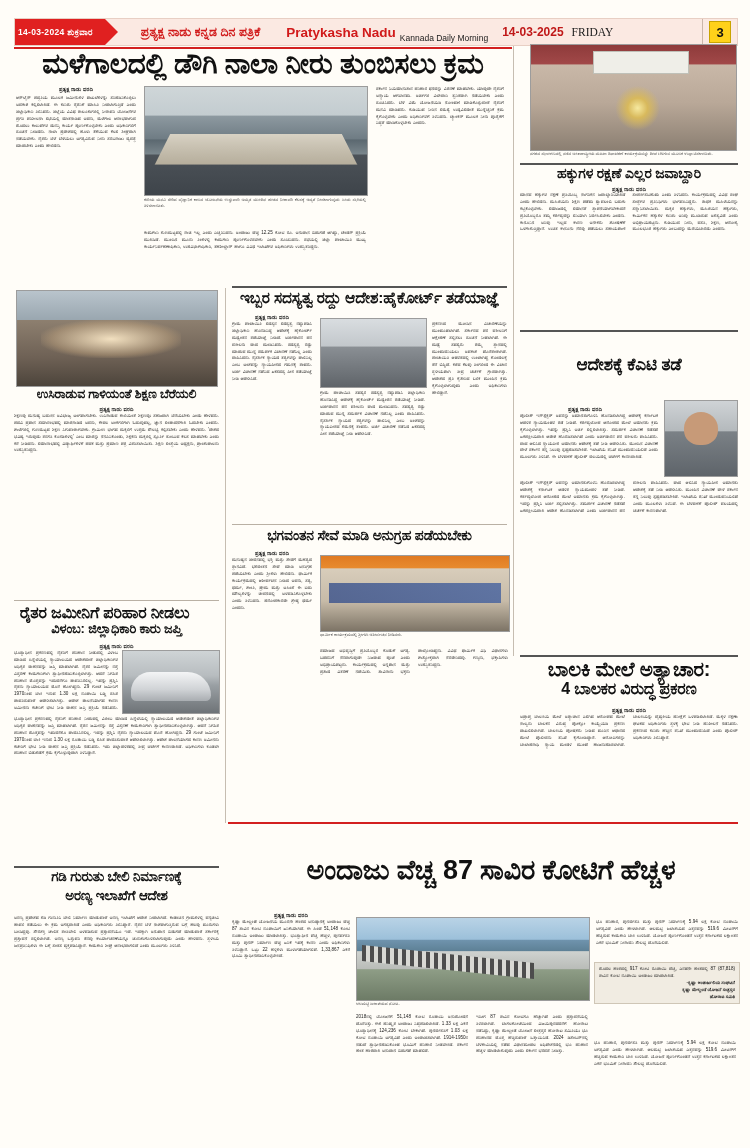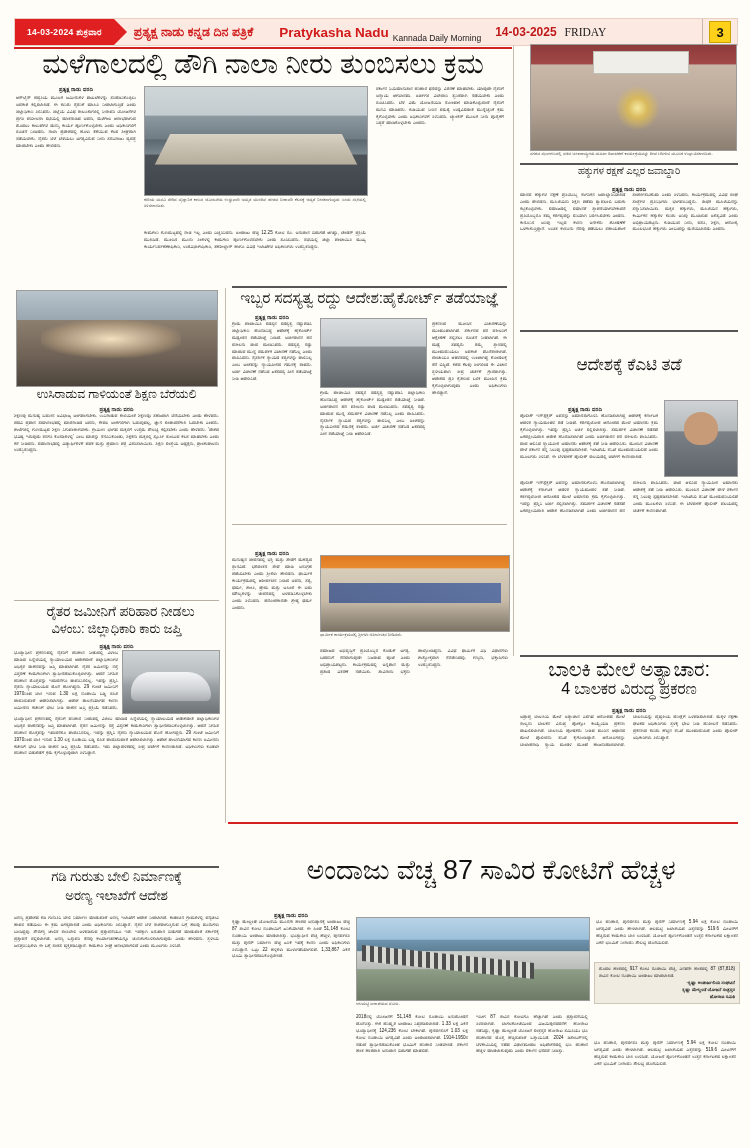--- a/index.html
+++ b/index.html
@@ -20,34 +20,34 @@
   .masthead{
     position:absolute;left:14px;top:18px;width:722px;height:26px;
     background:#fbe9e2;
     border:1px solid #e8cfc4;
     display:flex;align-items:stretch;
   }
   .mh-date-flag{
     background:#e02020;color:#fff;
     font-size:8.5px;font-weight:bold;
     display:flex;align-items:center;justify-content:center;
-    padding:0 12px 0 12px;
+    padding:0 12px 0 3px;
     position:relative;
     letter-spacing:.3px;
     white-space:nowrap;
   }
   .mh-date-flag:after{
     content:"";position:absolute;right:-13px;top:0;
     border-top:13px solid transparent;
     border-bottom:13px solid transparent;
     border-left:13px solid #e02020;
   }
   .mh-kan{
     color:#d11a1a;font-size:12.5px;font-weight:bold;
-    display:flex;align-items:center;margin-left:20px;
+    display:flex;align-items:center;margin-left:36px;
     white-space:nowrap;
   }
   .mh-title{
     color:#d11a1a;font-size:13.5px;font-weight:bold;
     display:flex;align-items:center;margin-left:26px;white-space:nowrap;
   }
   .mh-sub{
     color:#1a1a1a;font-size:8.5px;
     display:flex;align-items:flex-end;margin-left:4px;padding-bottom:2px;white-space:nowrap;
   }
@@ -69,21 +69,21 @@
     background:#ffd11a;color:#111;font-weight:bold;font-size:13px;
     width:20px;height:20px;display:flex;align-items:center;justify-content:center;
     border:1px solid #c9a400;
   }
 
   .rule-red{position:absolute;background:#d32020;}
 
   
   .kn{font-family:"Liberation Sans", sans-serif;}
   .hl{
-    font-weight:normal;color:#111;
+    font-weight:bold;color:#111;
     line-height:1.08;letter-spacing:-.2px;
     text-align:center;
   }
   .byline{
     font-size:5.4px;font-weight:bold;color:#222;text-align:center;
     margin:2px 0 2px 0;letter-spacing:.1px;
   }
   .body{
     font-size:4.6px;color:#222;text-align:justify;line-height:1.5;
     word-spacing:.5px;
@@ -190,32 +190,32 @@
   <div class="body kn" style="position:absolute;left:144px;top:230px;width:222px;">ಕಾಮಗಾರಿ ಗುಣಮಟ್ಟದಲ್ಲಿ ರಾಜಿ ಇಲ್ಲ ಎಂದು ಎಚ್ಚರಿಸಿದರು. ಅಂದಾಜು ವೆಚ್ಚ 12.25 ಕೋಟಿ ರೂ. ಅನುದಾನ ಬಿಡುಗಡೆ ಆಗಿದ್ದು, ಟೆಂಡರ್ ಪ್ರಕ್ರಿಯೆ ಮುಗಿದಿದೆ. ಮುಂದಿನ ಮೂರು ತಿಂಗಳಲ್ಲಿ ಕಾಮಗಾರಿ ಪೂರ್ಣಗೊಳಿಸಬೇಕು ಎಂದು ಸೂಚಿಸಿದರು. ಸಭೆಯಲ್ಲಿ ಜಿಲ್ಲಾ ಪಂಚಾಯಿತಿ ಮುಖ್ಯ ಕಾರ್ಯನಿರ್ವಹಣಾಧಿಕಾರಿ, ಉಪವಿಭಾಗಾಧಿಕಾರಿ, ತಹಶೀಲ್ದಾರ್ ಹಾಗೂ ವಿವಿಧ ಇಲಾಖೆಗಳ ಅಧಿಕಾರಿಗಳು ಉಪಸ್ಥಿತರಿದ್ದರು.</div>
 
   <div class="body kn" style="position:absolute;left:376px;top:86px;width:128px;">ಸರ್ಕಾರ ನಿಯಮಾನುಸಾರ ಪರಿಹಾರ ಧನವನ್ನು ವಿತರಣೆ ಮಾಡಬೇಕು. ಯಾವುದೇ ರೈತರಿಗೆ ಅನ್ಯಾಯ ಆಗಬಾರದು. ಅರ್ಜಿಗಳ ವಿಲೇವಾರಿ ತ್ವರಿತವಾಗಿ ನಡೆಯಬೇಕು ಎಂದು ಸೂಚಿಸಿದರು. ಬೆಳೆ ವಿಮೆ ಯೋಜನೆಯಡಿ ನೋಂದಣಿ ಮಾಡಿಕೊಳ್ಳುವಂತೆ ರೈತರಿಗೆ ಮನವಿ ಮಾಡಿದರು. ಕುಡಿಯುವ ನೀರಿನ ಸಮಸ್ಯೆ ಉದ್ಭವಿಸದಂತೆ ಮುನ್ನೆಚ್ಚರಿಕೆ ಕ್ರಮ ಕೈಗೊಳ್ಳಬೇಕು ಎಂದು ಅಧಿಕಾರಿಗಳಿಗೆ ತಿಳಿಸಿದರು. ಟ್ಯಾಂಕರ್ ಮೂಲಕ ನೀರು ಪೂರೈಕೆಗೆ ಸಿದ್ಧತೆ ಮಾಡಿಕೊಳ್ಳಬೇಕು ಎಂದರು.</div>
 
   <div style="position:absolute;left:513px;top:46px;width:1px;height:610px;background:#c6bdb1;"></div>
 
   <div class="photo ph-lamp" style="position:absolute;left:530px;top:44px;width:205px;height:105px;"></div>
   <div class="cap kn" style="position:absolute;left:530px;top:151px;width:205px;">ನಗರದ ಸಭಾಂಗಣದಲ್ಲಿ ನಡೆದ ಅಂತಾರಾಷ್ಟ್ರೀಯ ಮಹಿಳಾ ದಿನಾಚರಣೆ ಕಾರ್ಯಕ್ರಮವನ್ನು ದೀಪ ಬೆಳಗುವ ಮೂಲಕ ಉದ್ಘಾಟಿಸಲಾಯಿತು.</div>
 
   <div class="hr2" style="position:absolute;left:520px;top:163px;width:218px;"></div>
-  <div class="hl kn" style="position:absolute;left:520px;top:166px;width:218px;font-size:10px;">ಹಕ್ಕುಗಳ ರಕ್ಷಣೆ ಎಲ್ಲರ ಜವಾಬ್ದಾರಿ</div>
+  <div class="hl kn" style="position:absolute;left:520px;top:166px;width:218px;font-size:14px;">ಹಕ್ಕುಗಳ ರಕ್ಷಣೆ ಎಲ್ಲರ ಜವಾಬ್ದಾರಿ</div>
   <div class="byline kn" style="position:absolute;left:520px;top:184px;width:218px;">ಪ್ರತ್ಯಕ್ಷ ನಾಡು ವರದಿ</div>
   <div class="body kn" style="position:absolute;left:520px;top:192px;width:218px;column-count:2;column-gap:7px;">ಮಾನವ ಹಕ್ಕುಗಳ ರಕ್ಷಣೆ ಪ್ರತಿಯೊಬ್ಬ ನಾಗರಿಕನ ಜವಾಬ್ದಾರಿಯಾಗಿದೆ ಎಂದು ಹೇಳಿದರು. ಮಹಿಳೆಯರು ಶಿಕ್ಷಣ ಪಡೆದು ಸ್ವಾವಲಂಬಿ ಬದುಕು ಕಟ್ಟಿಕೊಳ್ಳಬೇಕು. ಸಮಾಜದಲ್ಲಿ ಸಮಾನತೆ ಸ್ಥಾಪನೆಯಾಗಬೇಕಾದರೆ ಪ್ರತಿಯೊಬ್ಬರೂ ತಮ್ಮ ಕರ್ತವ್ಯವನ್ನು ಸರಿಯಾಗಿ ನಿರ್ವಹಿಸಬೇಕು ಎಂದರು. ಕಾನೂನಿನ ಅರಿವು ಇಲ್ಲದ ಕಾರಣ ಅನೇಕರು ಶೋಷಣೆಗೆ ಒಳಗಾಗುತ್ತಿದ್ದಾರೆ. ಉಚಿತ ಕಾನೂನು ನೆರವು ಪಡೆಯಲು ಸಹಾಯವಾಣಿ ಸಂಪರ್ಕಿಸಬಹುದು ಎಂದು ತಿಳಿಸಿದರು. ಕಾರ್ಯಕ್ರಮದಲ್ಲಿ ವಿವಿಧ ಸಂಘ ಸಂಸ್ಥೆಗಳ ಪ್ರತಿನಿಧಿಗಳು ಭಾಗವಹಿಸಿದ್ದರು. ಸಾಧಕ ಮಹಿಳೆಯರನ್ನು ಸನ್ಮಾನಿಸಲಾಯಿತು. ಮಕ್ಕಳ ಹಕ್ಕುಗಳು, ಮಹಿಳೆಯರ ಹಕ್ಕುಗಳು, ಕಾರ್ಮಿಕರ ಹಕ್ಕುಗಳ ಕುರಿತು ಅರಿವು ಮೂಡಿಸುವ ಅಗತ್ಯವಿದೆ ಎಂದು ಅಭಿಪ್ರಾಯಪಟ್ಟರು. ಕುಡಿಯುವ ನೀರು, ವಸತಿ, ಶಿಕ್ಷಣ, ಆರೋಗ್ಯ ಮೂಲಭೂತ ಹಕ್ಕುಗಳು ಎಂಬುದನ್ನು ಮರೆಯಬಾರದು ಎಂದರು.</div>
 
   <div class="photo ph-group" style="position:absolute;left:16px;top:290px;width:200px;height:95px;"></div>
 
   <div class="hl kn" style="position:absolute;left:14px;top:388px;width:205px;font-size:12.5px;">ಉಸಿರಾಡುವ ಗಾಳಿಯಂತೆ ಶಿಕ್ಷಣ ಬೆರೆಯಲಿ</div>
   <div class="byline kn" style="position:absolute;left:14px;top:404px;width:205px;">ಪ್ರತ್ಯಕ್ಷ ನಾಡು ವರದಿ</div>
   <div class="body kn" style="position:absolute;left:14px;top:413px;width:205px;">ಶಿಕ್ಷಣವು ಮನುಷ್ಯ ಬದುಕಿನ ಅವಿಭಾಜ್ಯ ಅಂಗವಾಗಬೇಕು. ಉಸಿರಾಡುವ ಗಾಳಿಯಂತೆ ಶಿಕ್ಷಣವೂ ಸಹಜವಾಗಿ ಬೆರೆಯಬೇಕು ಎಂದು ಹೇಳಿದರು. ಪದವಿ ಪ್ರದಾನ ಸಮಾರಂಭದಲ್ಲಿ ಮಾತನಾಡಿದ ಅವರು, ಕೇವಲ ಅಂಕಗಳಿಗಾಗಿ ಓದುವುದಲ್ಲ, ಜ್ಞಾನ ಸಂಪಾದನೆಗಾಗಿ ಓದಬೇಕು ಎಂದರು. ಶಾಲೆಗಳಲ್ಲಿ ಗುಣಮಟ್ಟದ ಶಿಕ್ಷಣ ಸಿಗುವಂತಾಗಬೇಕು. ಗ್ರಾಮೀಣ ಭಾಗದ ಮಕ್ಕಳಿಗೆ ಉತ್ತಮ ಸೌಲಭ್ಯ ಕಲ್ಪಿಸಬೇಕು ಎಂದು ಹೇಳಿದರು. 'ದೇಶದ ಭವಿಷ್ಯ ಇರುವುದು ತರಗತಿ ಕೊಠಡಿಗಳಲ್ಲಿ' ಎಂಬ ಮಾತನ್ನು ನೆನಪಿಸಿಕೊಂಡು, ಶಿಕ್ಷಕರು ಮಕ್ಕಳಲ್ಲಿ ಸ್ಫೂರ್ತಿ ತುಂಬುವ ಕೆಲಸ ಮಾಡಬೇಕು ಎಂದು ಕರೆ ನೀಡಿದರು. ಸಮಾರಂಭದಲ್ಲಿ ವಿದ್ಯಾರ್ಥಿಗಳಿಗೆ ಪದಕ ಮತ್ತು ಪ್ರಮಾಣ ಪತ್ರ ವಿತರಿಸಲಾಯಿತು. ಶಿಕ್ಷಣ ಸಂಸ್ಥೆಯ ಅಧ್ಯಕ್ಷರು, ಪ್ರಾಂಶುಪಾಲರು ಉಪಸ್ಥಿತರಿದ್ದರು.</div>
 
   <div class="hr" style="position:absolute;left:14px;top:600px;width:205px;"></div>
-  <div class="hl kn" style="position:absolute;left:18px;top:604px;width:205px;font-size:14px;">ರೈತರ ಜಮೀನಿಗೆ ಪರಿಹಾರ ನೀಡಲು</div>
+  <div class="hl kn" style="position:absolute;left:2px;top:604px;width:205px;font-size:16px;">ರೈತರ ಜಮೀನಿಗೆ ಪರಿಹಾರ ನೀಡಲು</div>
   <div class="hl kn" style="position:absolute;left:14px;top:622px;width:205px;font-size:13px;">ವಿಳಂಬ: ಜಿಲ್ಲಾಧಿಕಾರಿ ಕಾರು ಜಪ್ತಿ</div>
   <div class="byline kn" style="position:absolute;left:14px;top:641px;width:205px;">ಪ್ರತ್ಯಕ್ಷ ನಾಡು ವರದಿ</div>
 
   <div class="photo ph-car" style="position:absolute;left:122px;top:650px;width:96px;height:62px;"></div>
   <div class="body kn" style="position:absolute;left:14px;top:650px;width:104px;height:62px;overflow:hidden;">
     <span>ಭೂಸ್ವಾಧೀನ ಪ್ರಕರಣದಲ್ಲಿ ರೈತರಿಗೆ ಪರಿಹಾರ ನೀಡುವಲ್ಲಿ ವಿಳಂಬ ಮಾಡಿದ ಹಿನ್ನೆಲೆಯಲ್ಲಿ ನ್ಯಾಯಾಲಯದ ಆದೇಶದಂತೆ ಜಿಲ್ಲಾಧಿಕಾರಿಗಳ ಅಧಿಕೃತ ವಾಹನವನ್ನು ಜಪ್ತಿ ಮಾಡಲಾಗಿದೆ. ರೈತರ ಜಮೀನನ್ನು ರಸ್ತೆ ವಿಸ್ತರಣೆ ಕಾಮಗಾರಿಗಾಗಿ ಸ್ವಾಧೀನಪಡಿಸಿಕೊಳ್ಳಲಾಗಿತ್ತು. ಆದರೆ ನಿಗದಿತ ಪರಿಹಾರ ಮೊತ್ತವನ್ನು ಇದುವರೆಗೂ ಪಾವತಿಸಿರಲಿಲ್ಲ. ಇದನ್ನು ಪ್ರಶ್ನಿಸಿ ರೈತರು ನ್ಯಾಯಾಲಯದ ಮೊರೆ ಹೋಗಿದ್ದರು. 29 ಗುಂಟೆ ಜಮೀನಿಗೆ 1970ರಿಂದ ಬಾಕಿ ಇರುವ 1.30 ಲಕ್ಷ ರೂಪಾಯಿ ಬಡ್ಡಿ ಸಹಿತ ಪಾವತಿಸುವಂತೆ ಆದೇಶಿಸಲಾಗಿತ್ತು. ಆದೇಶ ಪಾಲನೆಯಾಗದ ಕಾರಣ ಅಮೀನರು ಕಚೇರಿಗೆ ಭೇಟಿ ನೀಡಿ ವಾಹನ ಜಪ್ತಿ ಪ್ರಕ್ರಿಯೆ ನಡೆಸಿದರು. ಇದು ಜಿಲ್ಲಾಡಳಿತದಲ್ಲಿ ತೀವ್ರ ಚರ್ಚೆಗೆ ಕಾರಣವಾಗಿದೆ. ಅಧಿಕಾರಿಗಳು ಕೂಡಲೇ ಪರಿಹಾರ ಬಿಡುಗಡೆಗೆ ಕ್ರಮ ಕೈಗೊಳ್ಳುವುದಾಗಿ ತಿಳಿಸಿದ್ದಾರೆ.</span>
   </div>
   <div class="body kn" style="position:absolute;left:14px;top:716px;width:205px;height:140px;overflow:hidden;">ಭೂಸ್ವಾಧೀನ ಪ್ರಕರಣದಲ್ಲಿ ರೈತರಿಗೆ ಪರಿಹಾರ ನೀಡುವಲ್ಲಿ ವಿಳಂಬ ಮಾಡಿದ ಹಿನ್ನೆಲೆಯಲ್ಲಿ ನ್ಯಾಯಾಲಯದ ಆದೇಶದಂತೆ ಜಿಲ್ಲಾಧಿಕಾರಿಗಳ ಅಧಿಕೃತ ವಾಹನವನ್ನು ಜಪ್ತಿ ಮಾಡಲಾಗಿದೆ. ರೈತರ ಜಮೀನನ್ನು ರಸ್ತೆ ವಿಸ್ತರಣೆ ಕಾಮಗಾರಿಗಾಗಿ ಸ್ವಾಧೀನಪಡಿಸಿಕೊಳ್ಳಲಾಗಿತ್ತು. ಆದರೆ ನಿಗದಿತ ಪರಿಹಾರ ಮೊತ್ತವನ್ನು ಇದುವರೆಗೂ ಪಾವತಿಸಿರಲಿಲ್ಲ. ಇದನ್ನು ಪ್ರಶ್ನಿಸಿ ರೈತರು ನ್ಯಾಯಾಲಯದ ಮೊರೆ ಹೋಗಿದ್ದರು. 29 ಗುಂಟೆ ಜಮೀನಿಗೆ 1970ರಿಂದ ಬಾಕಿ ಇರುವ 1.30 ಲಕ್ಷ ರೂಪಾಯಿ ಬಡ್ಡಿ ಸಹಿತ ಪಾವತಿಸುವಂತೆ ಆದೇಶಿಸಲಾಗಿತ್ತು. ಆದೇಶ ಪಾಲನೆಯಾಗದ ಕಾರಣ ಅಮೀನರು ಕಚೇರಿಗೆ ಭೇಟಿ ನೀಡಿ ವಾಹನ ಜಪ್ತಿ ಪ್ರಕ್ರಿಯೆ ನಡೆಸಿದರು. ಇದು ಜಿಲ್ಲಾಡಳಿತದಲ್ಲಿ ತೀವ್ರ ಚರ್ಚೆಗೆ ಕಾರಣವಾಗಿದೆ. ಅಧಿಕಾರಿಗಳು ಕೂಡಲೇ ಪರಿಹಾರ ಬಿಡುಗಡೆಗೆ ಕ್ರಮ ಕೈಗೊಳ್ಳುವುದಾಗಿ ತಿಳಿಸಿದ್ದಾರೆ.</div>
 
   <div class="hr2" style="position:absolute;left:14px;top:866px;width:205px;"></div>
@@ -231,20 +231,21 @@
 
   <div class="body kn" style="position:absolute;left:232px;top:321px;width:80px;">ಗ್ರಾಮ ಪಂಚಾಯಿತಿ ಸದಸ್ಯರ ಸದಸ್ಯತ್ವ ರದ್ದುಪಡಿಸಿ ಜಿಲ್ಲಾಧಿಕಾರಿ ಹೊರಡಿಸಿದ್ದ ಆದೇಶಕ್ಕೆ ಹೈಕೋರ್ಟ್ ಮಧ್ಯಂತರ ತಡೆಯಾಜ್ಞೆ ನೀಡಿದೆ. ಅರ್ಜಿದಾರರ ಪರ ವಕೀಲರು ವಾದ ಮಂಡಿಸಿದರು. ಸದಸ್ಯತ್ವ ರದ್ದು ಮಾಡುವ ಮುನ್ನ ಸಮರ್ಪಕ ವಿಚಾರಣೆ ನಡೆಸಿಲ್ಲ ಎಂದು ವಾದಿಸಿದರು. ನೈಸರ್ಗಿಕ ನ್ಯಾಯದ ತತ್ವಗಳನ್ನು ಪಾಲಿಸಿಲ್ಲ ಎಂಬ ಅಂಶವನ್ನು ನ್ಯಾಯಪೀಠದ ಗಮನಕ್ಕೆ ತಂದರು. ಅರ್ಜಿ ವಿಚಾರಣೆ ನಡೆಸಿದ ಏಕಸದಸ್ಯ ಪೀಠ ತಡೆಯಾಜ್ಞೆ ನೀಡಿ ಆದೇಶಿಸಿದೆ.</div>
 
   <div class="photo ph-court" style="position:absolute;left:320px;top:318px;width:105px;height:68px;background:linear-gradient(180deg,#d9dde0 0%,#c2c7cb 40%,#8a8f94 41%,#5f6469 100%);"></div>
 
   <div class="body kn" style="position:absolute;left:432px;top:321px;width:75px;">ಪ್ರಕರಣದ ಮುಂದಿನ ವಿಚಾರಣೆಯನ್ನು ಮುಂದೂಡಲಾಗಿದೆ. ಸರ್ಕಾರದ ಪರ ವಕೀಲರಿಗೆ ಆಕ್ಷೇಪಣೆ ಸಲ್ಲಿಸಲು ಸೂಚನೆ ನೀಡಲಾಗಿದೆ. ಈ ಮಧ್ಯೆ ಸದಸ್ಯರು ತಮ್ಮ ಸ್ಥಾನದಲ್ಲಿ ಮುಂದುವರಿಯಲು ಅವಕಾಶ ದೊರೆತಂತಾಗಿದೆ. ಪಂಚಾಯಿತಿ ಆಡಳಿತದಲ್ಲಿ ಉಂಟಾಗಿದ್ದ ಗೊಂದಲಕ್ಕೆ ತೆರೆ ಬಿದ್ದಿದೆ. ಕಳೆದ ಕೆಲವು ತಿಂಗಳಿಂದ ಈ ವಿಚಾರ ಸ್ಥಳೀಯವಾಗಿ ತೀವ್ರ ಚರ್ಚೆಗೆ ಗ್ರಾಸವಾಗಿತ್ತು. ಆದೇಶದ ಪ್ರತಿ ಕೈಸೇರಿದ ಬಳಿಕ ಮುಂದಿನ ಕ್ರಮ ಕೈಗೊಳ್ಳಲಾಗುವುದು ಎಂದು ಅಧಿಕಾರಿಗಳು ಹೇಳಿದ್ದಾರೆ.</div>
 
   <div class="body kn" style="position:absolute;left:320px;top:390px;width:105px;height:130px;overflow:hidden;">ಗ್ರಾಮ ಪಂಚಾಯಿತಿ ಸದಸ್ಯರ ಸದಸ್ಯತ್ವ ರದ್ದುಪಡಿಸಿ ಜಿಲ್ಲಾಧಿಕಾರಿ ಹೊರಡಿಸಿದ್ದ ಆದೇಶಕ್ಕೆ ಹೈಕೋರ್ಟ್ ಮಧ್ಯಂತರ ತಡೆಯಾಜ್ಞೆ ನೀಡಿದೆ. ಅರ್ಜಿದಾರರ ಪರ ವಕೀಲರು ವಾದ ಮಂಡಿಸಿದರು. ಸದಸ್ಯತ್ವ ರದ್ದು ಮಾಡುವ ಮುನ್ನ ಸಮರ್ಪಕ ವಿಚಾರಣೆ ನಡೆಸಿಲ್ಲ ಎಂದು ವಾದಿಸಿದರು. ನೈಸರ್ಗಿಕ ನ್ಯಾಯದ ತತ್ವಗಳನ್ನು ಪಾಲಿಸಿಲ್ಲ ಎಂಬ ಅಂಶವನ್ನು ನ್ಯಾಯಪೀಠದ ಗಮನಕ್ಕೆ ತಂದರು. ಅರ್ಜಿ ವಿಚಾರಣೆ ನಡೆಸಿದ ಏಕಸದಸ್ಯ ಪೀಠ ತಡೆಯಾಜ್ಞೆ ನೀಡಿ ಆದೇಶಿಸಿದೆ.</div>
 
   <div class="hr" style="position:absolute;left:232px;top:524px;width:275px;"></div>
+  <div class="hl kn" style="position:absolute;left:232px;top:528px;width:275px;font-size:14px;">ಭಗವಂತನ ಸೇವೆ ಮಾಡಿ ಅನುಗ್ರಹ ಪಡೆಯಬೇಕು</div>
   <div class="byline kn" style="position:absolute;left:232px;top:548px;width:80px;">ಪ್ರತ್ಯಕ್ಷ ನಾಡು ವರದಿ</div>
   <div class="body kn" style="position:absolute;left:232px;top:557px;width:80px;height:255px;overflow:hidden;">ಮನುಷ್ಯನ ಜೀವನದಲ್ಲಿ ಭಕ್ತಿ ಮತ್ತು ಸೇವೆಗೆ ಮಹತ್ವದ ಸ್ಥಾನವಿದೆ. ಭಗವಂತನ ಸೇವೆ ಮಾಡಿ ಅನುಗ್ರಹ ಪಡೆಯಬೇಕು ಎಂದು ಶ್ರೀಗಳು ಹೇಳಿದರು. ಧಾರ್ಮಿಕ ಕಾರ್ಯಕ್ರಮದಲ್ಲಿ ಆಶೀರ್ವಚನ ನೀಡಿದ ಅವರು, ಸತ್ಯ, ಧರ್ಮ, ಶಾಂತಿ, ಪ್ರೇಮ ಮತ್ತು ಅಹಿಂಸೆ ಈ ಐದು ಮೌಲ್ಯಗಳನ್ನು ಜೀವನದಲ್ಲಿ ಅಳವಡಿಸಿಕೊಳ್ಳಬೇಕು ಎಂದು ತಿಳಿಸಿದರು. ಪರೋಪಕಾರವೇ ಶ್ರೇಷ್ಠ ಧರ್ಮ ಎಂದರು.</div>
 
   <div class="photo ph-stage" style="position:absolute;left:320px;top:555px;width:188px;height:75px;"></div>
   <div class="cap kn" style="position:absolute;left:320px;top:632px;width:188px;">ಧಾರ್ಮಿಕ ಕಾರ್ಯಕ್ರಮದಲ್ಲಿ ಶ್ರೀಗಳು ಆಶೀರ್ವಚನ ನೀಡಿದರು.</div>
 
   <div class="body kn" style="position:absolute;left:320px;top:648px;width:188px;height:165px;overflow:hidden;column-count:2;column-gap:8px;">ಸಮಾಜದ ಅಭಿವೃದ್ಧಿಗೆ ಪ್ರತಿಯೊಬ್ಬರ ಕೊಡುಗೆ ಅಗತ್ಯ. ಬಡವರಿಗೆ ನೆರವಾಗುವುದೇ ನಿಜವಾದ ಪೂಜೆ ಎಂದು ಅಭಿಪ್ರಾಯಪಟ್ಟರು. ಕಾರ್ಯಕ್ರಮದಲ್ಲಿ ಅನ್ನದಾನ ಮತ್ತು ಪ್ರಸಾದ ವಿತರಣೆ ನಡೆಯಿತು. ಸಾವಿರಾರು ಭಕ್ತರು ಪಾಲ್ಗೊಂಡಿದ್ದರು. ವಿವಿಧ ಧಾರ್ಮಿಕ ವಿಧಿ ವಿಧಾನಗಳು ಶಾಸ್ತ್ರೋಕ್ತವಾಗಿ ನೆರವೇರಿದವು. ಗಣ್ಯರು, ಭಕ್ತಾದಿಗಳು ಉಪಸ್ಥಿತರಿದ್ದರು.</div>
 
   <div class="hr2" style="position:absolute;left:520px;top:330px;width:218px;"></div>
   <div class="hl kn" style="position:absolute;left:520px;top:356px;width:218px;font-size:17px;">ಆದೇಶಕ್ಕೆ ಕೆಎಟಿ ತಡೆ</div>

